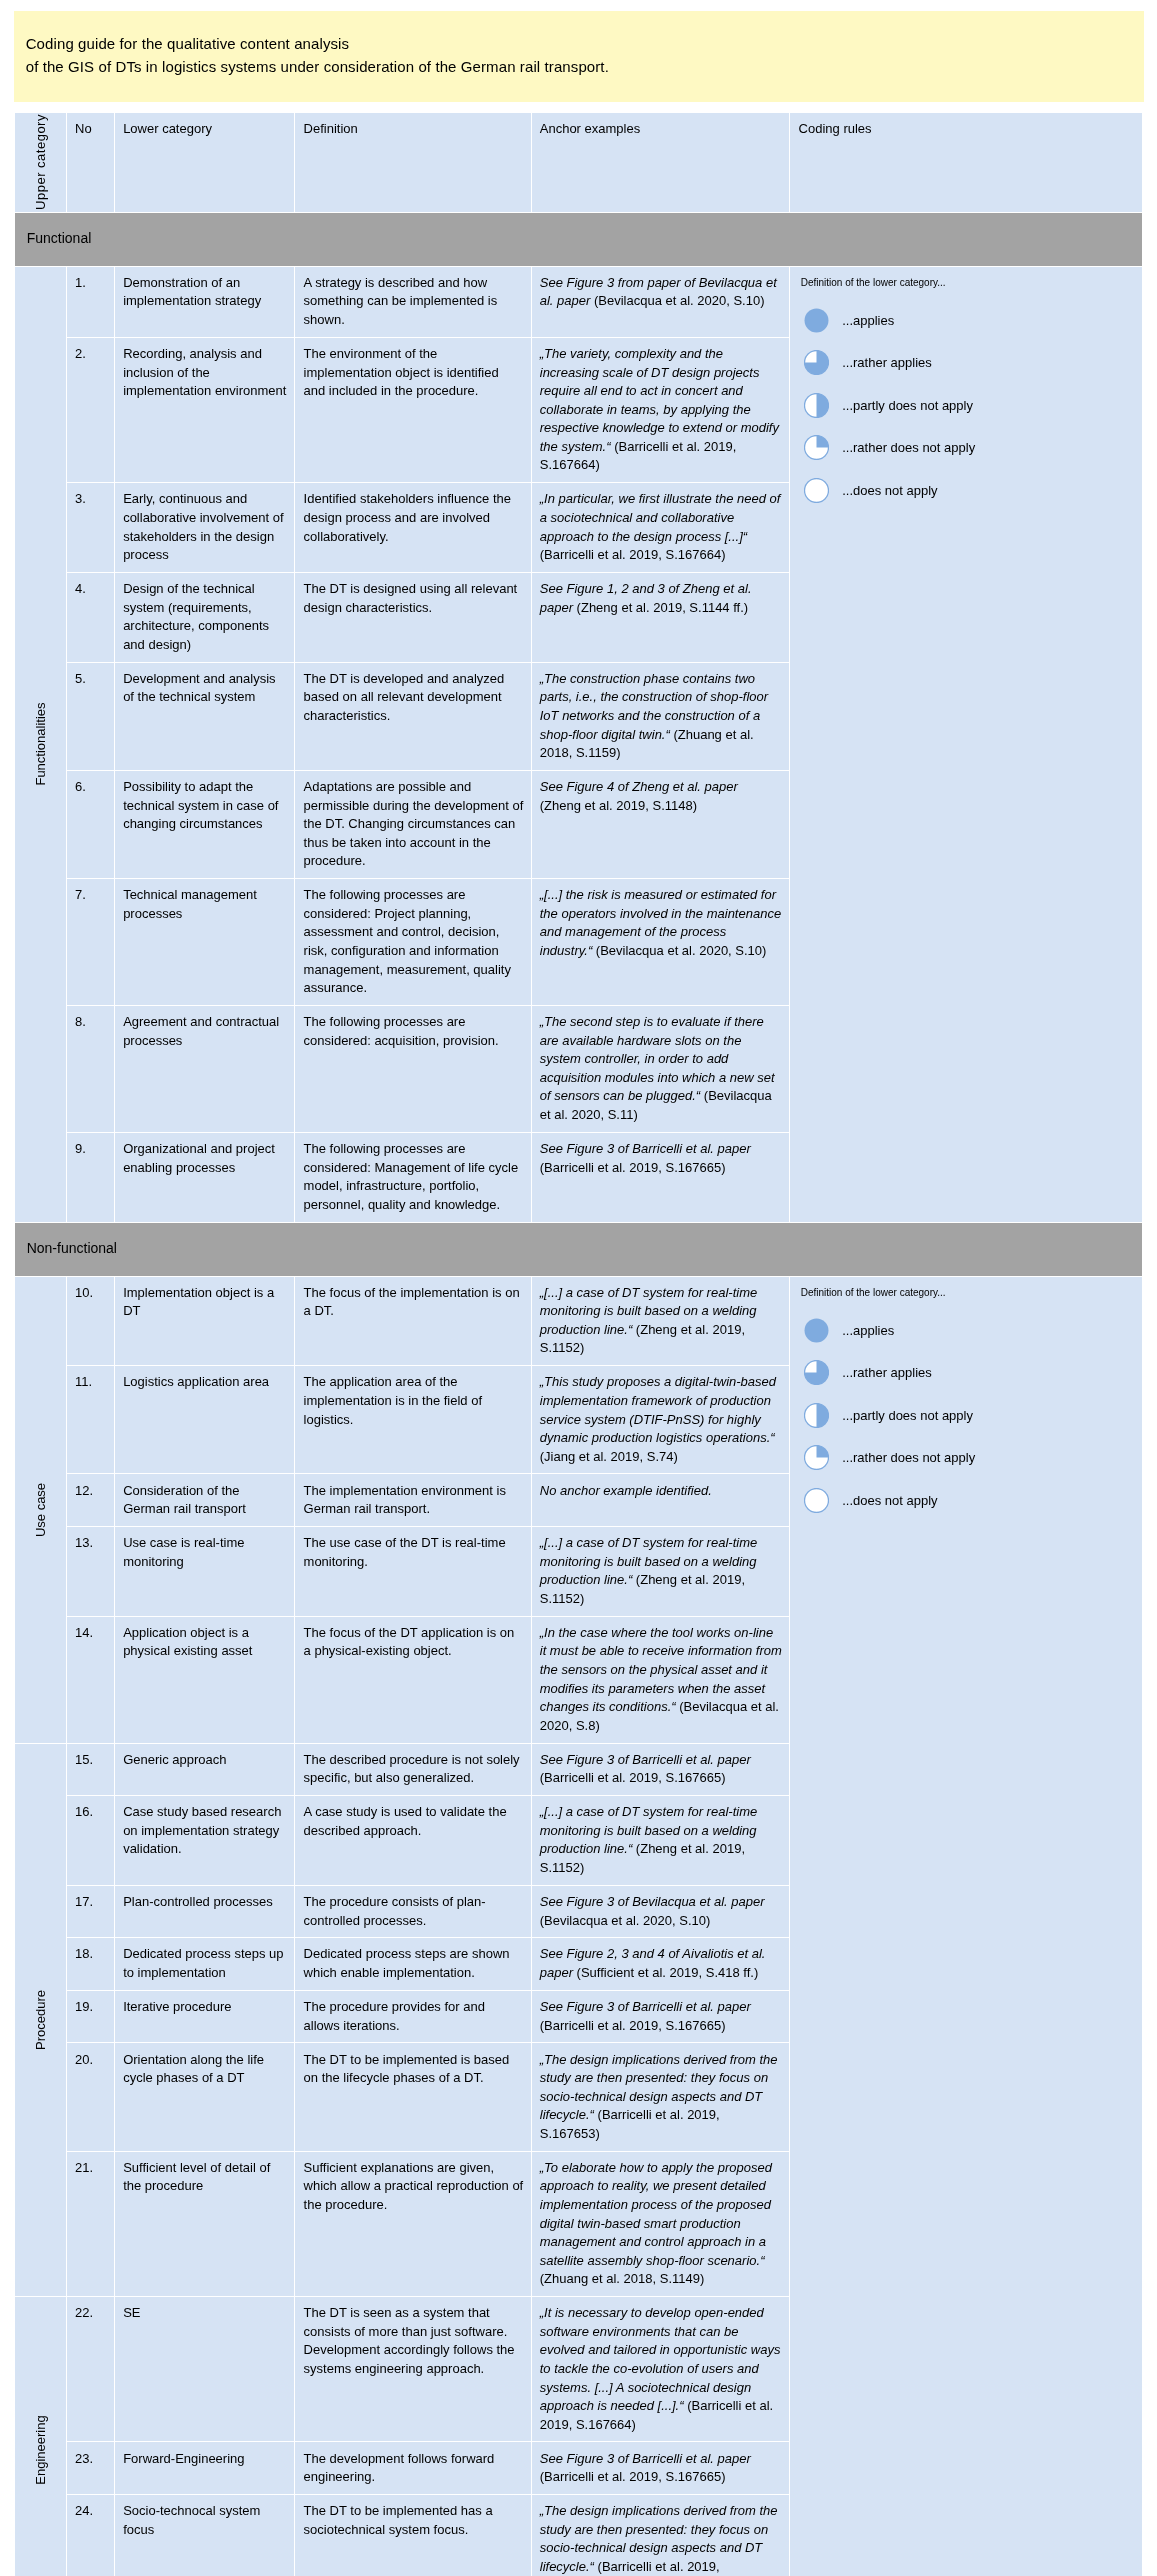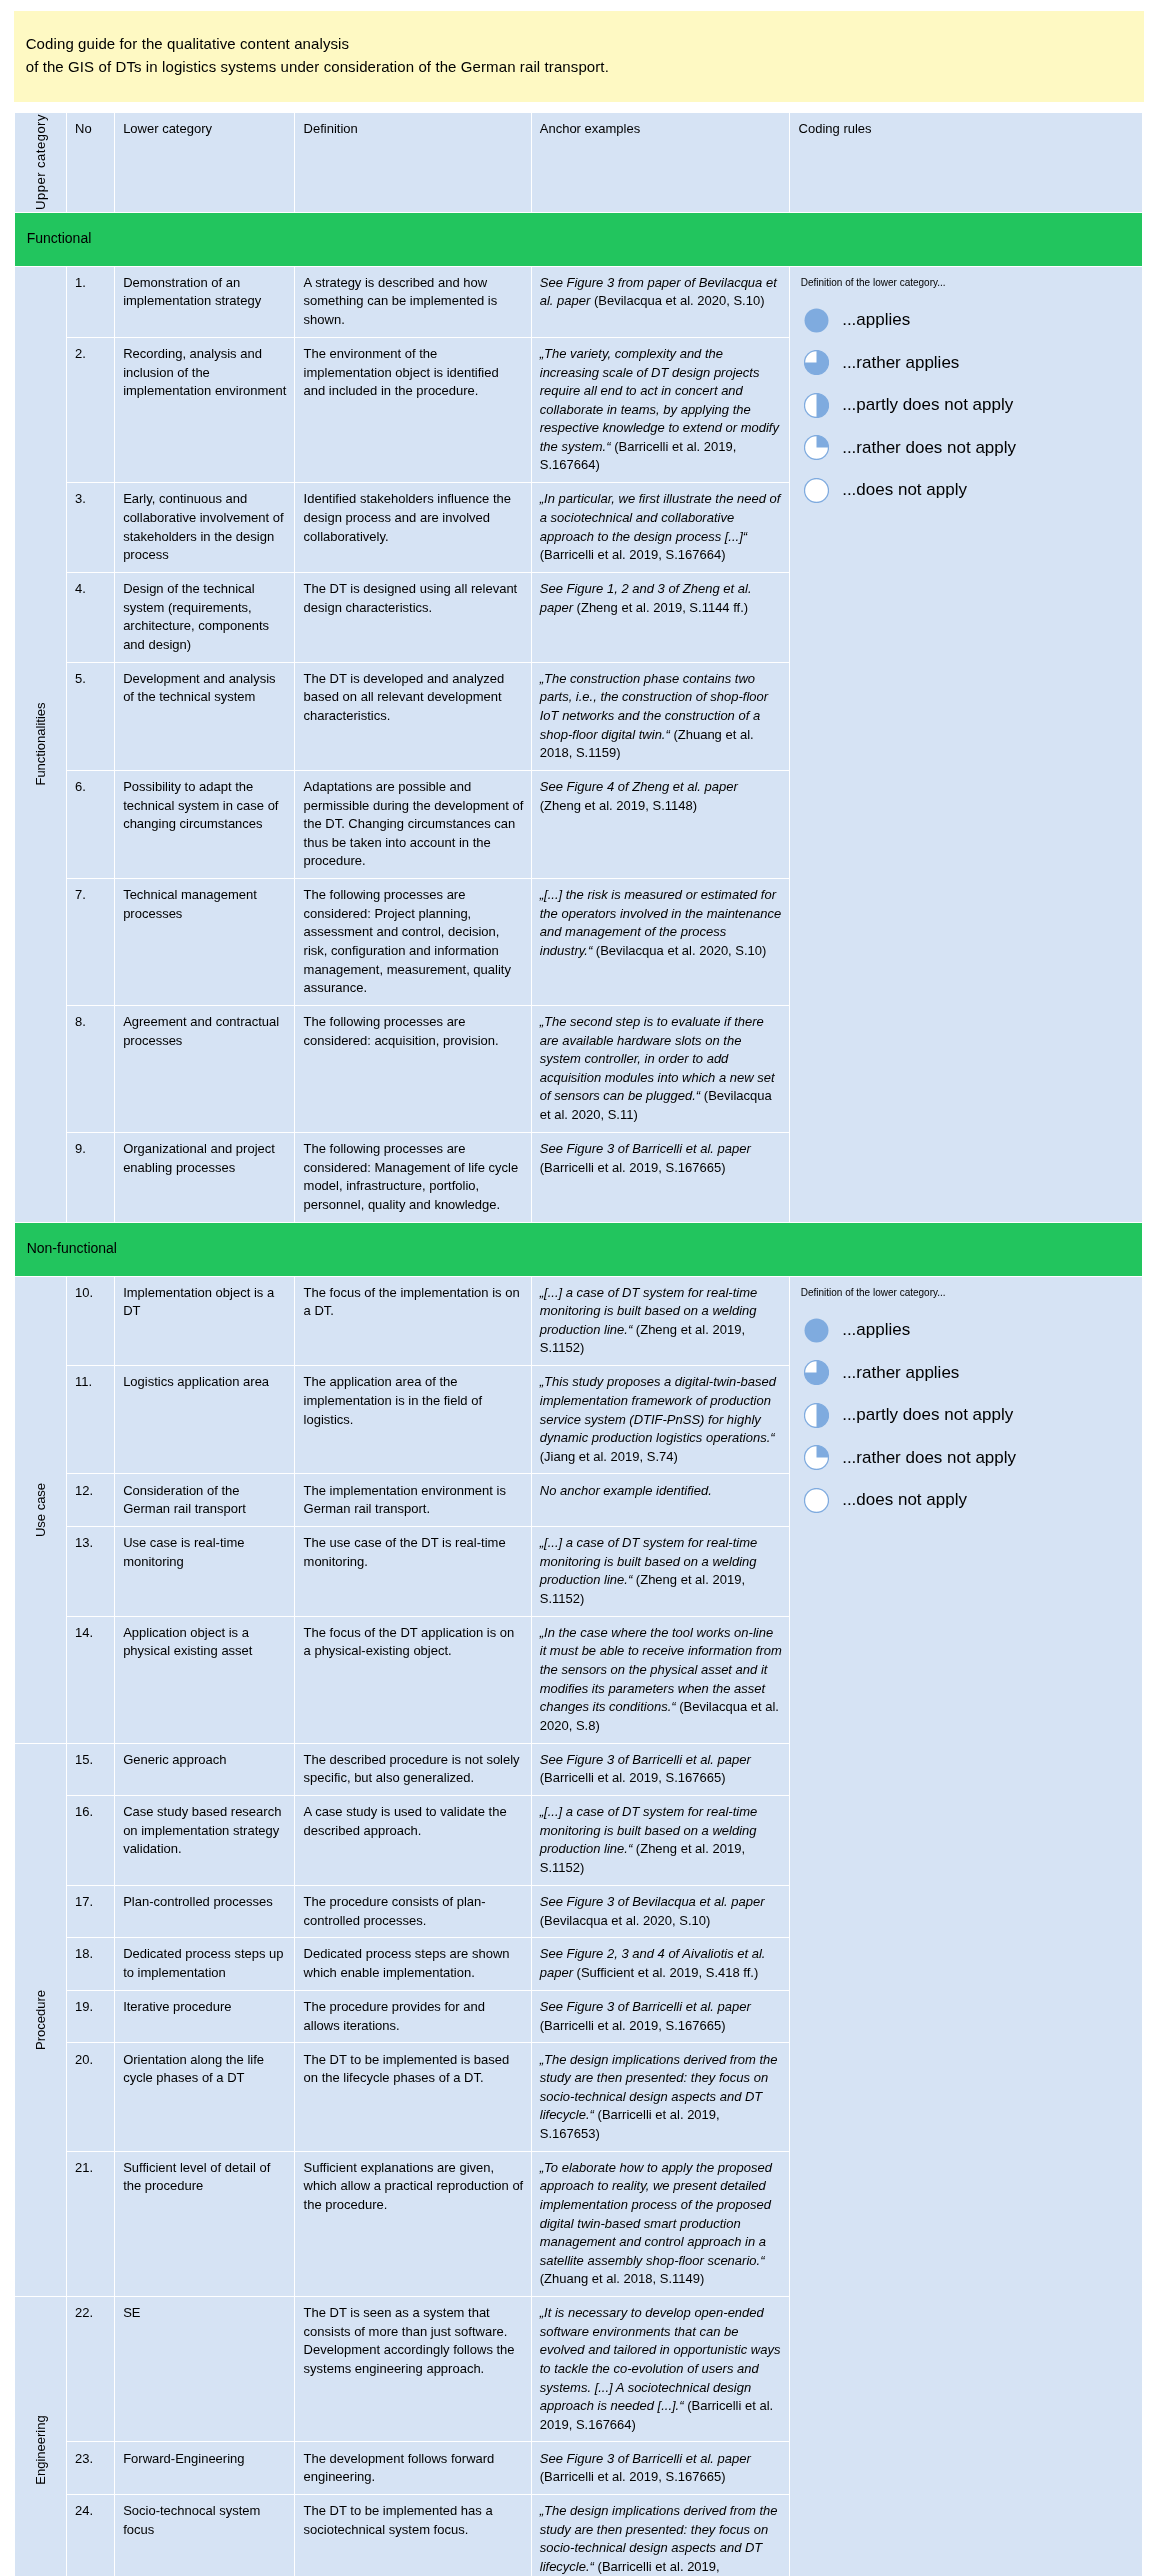--- a/index.html
+++ b/index.html
@@ -70,21 +70,21 @@
     position:absolute;
     left:50%;top:50%;
     transform:translate(-50%,-50%) rotate(-90deg);
     white-space:nowrap;
     font-size:13px;
     letter-spacing:0.5px;
   }
 
   
   tr.section td{
-    background:#22c55e;
+    background:#a3a3a3;
     font-size:14px;
     padding:15.5px 11.3px 17.5px 11.3px;
   }
 
   
   td.no{
     background:#a8c4e8;
     text-align:left;
     font-size:13px;
     padding-left:6.2px;
@@ -129,21 +129,21 @@
     margin:0 0 17.5px 5.2px;
   }
   .legend-row:last-child{margin-bottom:0;}
   .ball{
     width:25px;height:25px;
     flex:0 0 25px;
     margin-right:13.4px;
     display:block;
   }
   .legend-label{
-    font-size:17px;
+    font-size:13px;
     line-height:1.2;
   }
 </style>
 </head>
 <body>
 
 <div class="page">
 
   <div class="title-band">
     <div class="title-line">Coding guide for the qualitative content analysis</div>

